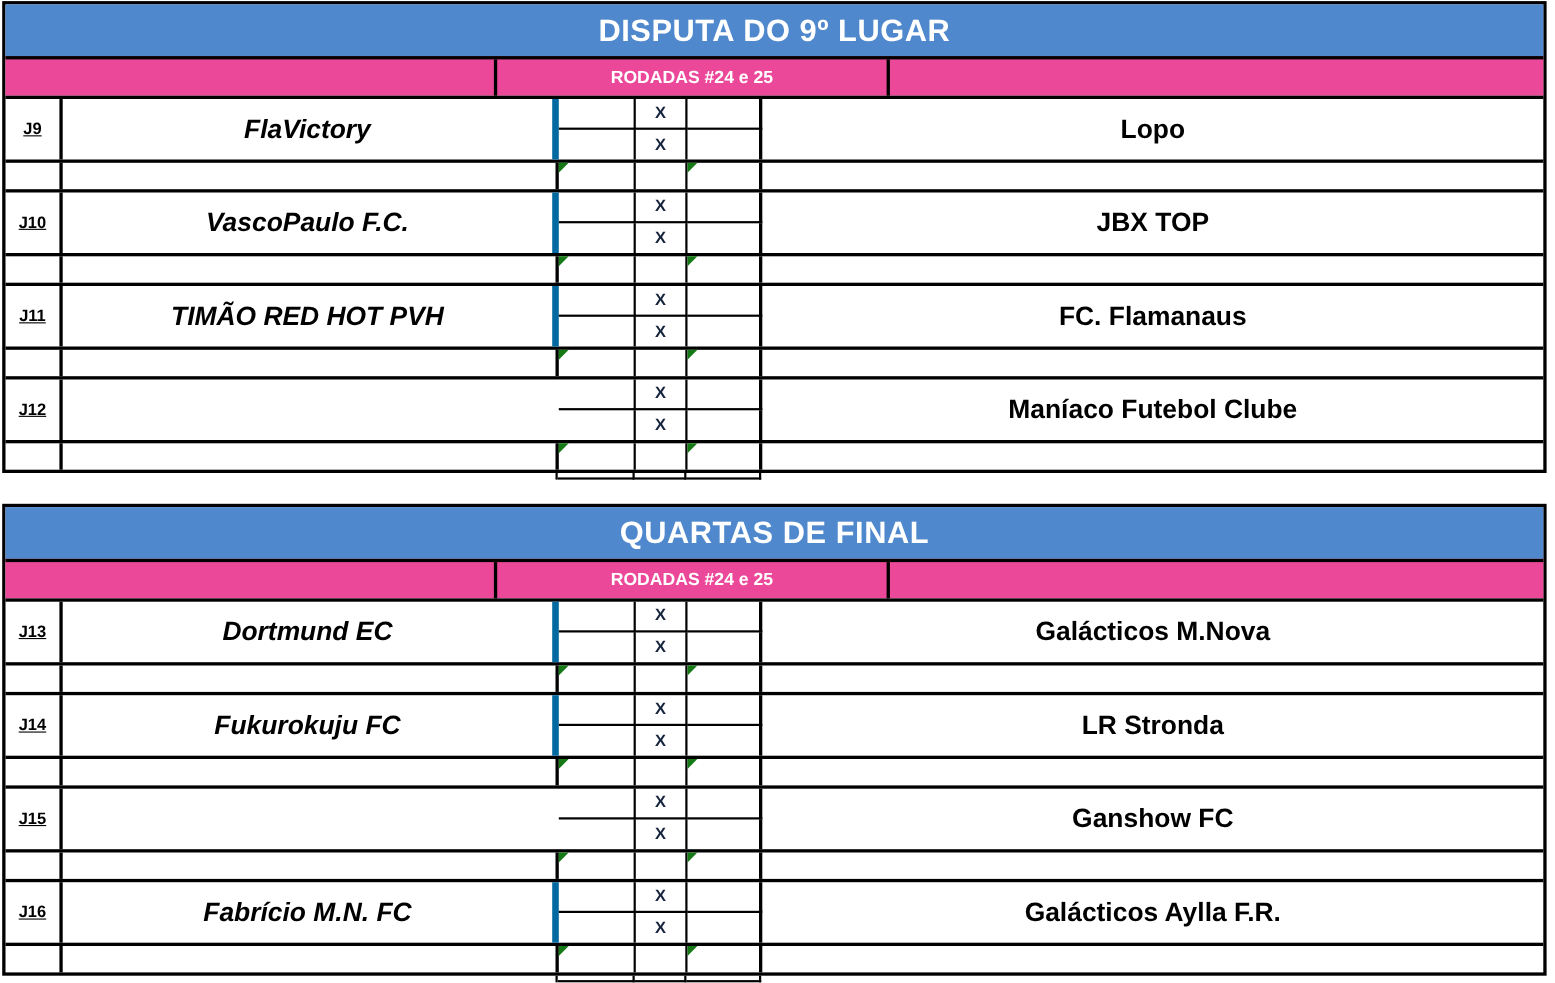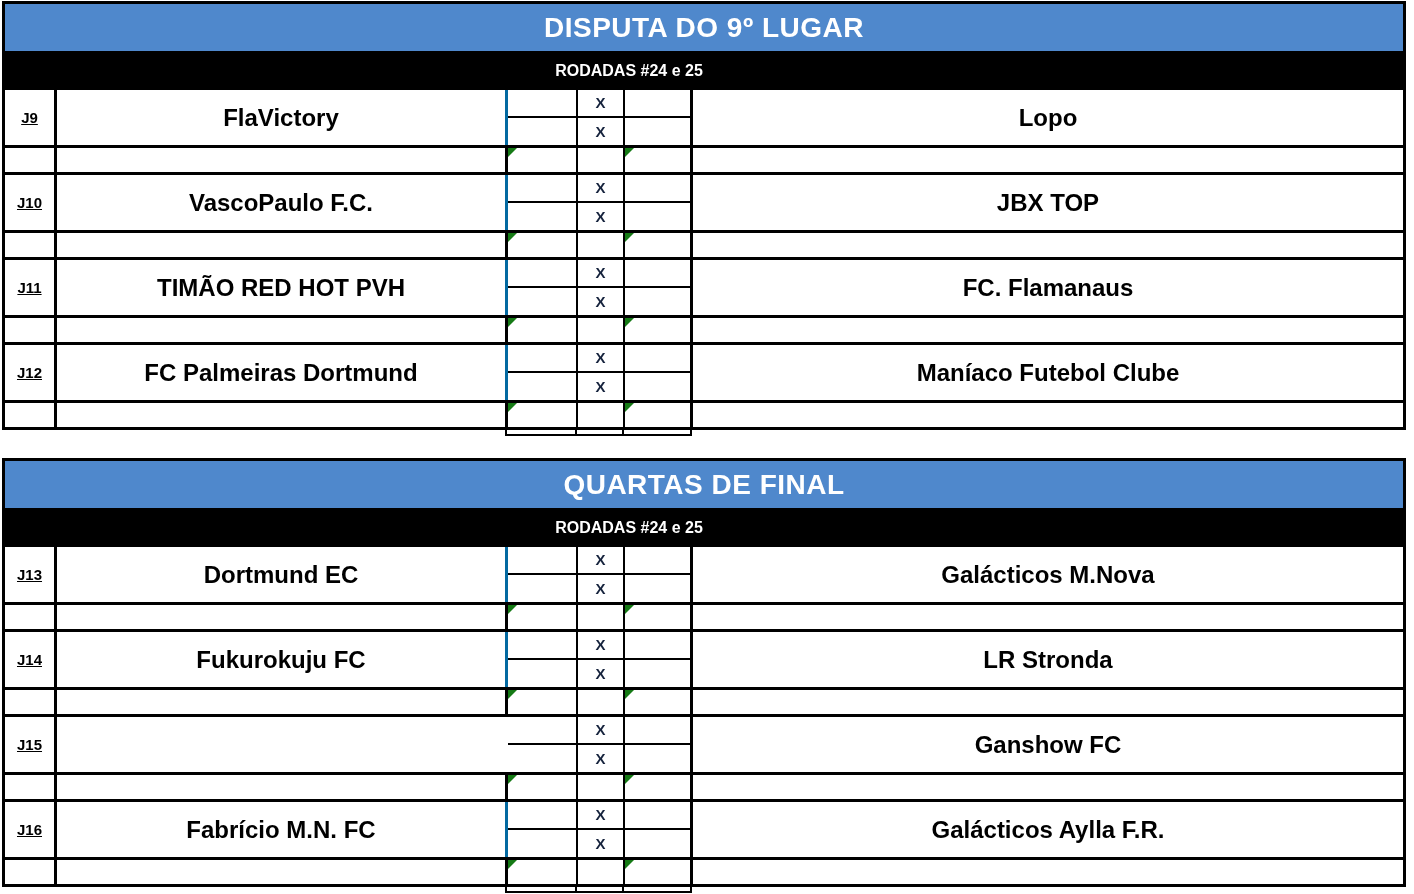--- a/index.html
+++ b/index.html
@@ -23,42 +23,42 @@
     background: #4f88cc;
     color: #fff;
     font-weight: 700;
     font-size: 28px;
     display: flex; align-items: center; justify-content: center;
     letter-spacing: 0.5px;
   }
   .sub-row {
     height: 36px;
     border-top: 3px solid #000;
-    background: #000000;
+    background: #ec4899;
     display: flex;
   }
   .sub-left  { width: 447px; border-right: 3px solid #000; }
   .sub-mid   {
     width: 357px; border-right: 3px solid #000;
     color: #fff; font-weight: 700; font-size: 16px;
     display: flex; align-items: center; justify-content: center;
   }
   .sub-right { flex: 1; }
 
   .mrow {
     display: grid;
     grid-template-columns: 52px 451px 70px 47px 68px 1fr;
     grid-template-rows: 1fr 1fr;
     height: 58px;
     border-top: 3px solid #000;
   }
   .c.id   { grid-area: 1 / 1 / 3 / 2; border-right: 3px solid #000;
             font-weight: 700; font-size: 15px;
             display: flex; align-items: center; justify-content: center; text-decoration: underline; }
-  .c.home { grid-area: 1 / 2 / 3 / 3; border-right: 3px solid #0369a1; }
+  .c.home { grid-area: 1 / 2 / 3 / 3; border-right: 6px solid #0369a1; font-style: italic; }
   .c.away { grid-area: 1 / 6 / 3 / 7; }
   .c.home, .c.away {
     font-weight: 700; font-size: 24px; color: #000;
     display: flex; align-items: center; justify-content: center;
     white-space: nowrap;
   }
   .sc { display: flex; align-items: center; justify-content: center; }
   .sc.r1 { grid-row: 1; border-bottom: 2px solid #000; }
   .sc.r2 { grid-row: 2; }
   .sc.c1 { grid-column: 3; border-right: 2px solid #000; }
@@ -174,21 +174,20 @@
           </div>
         <div class="sp spc2"></div>
         <div class="sp spc3">
             <span class="tri"></span>
           </div>
         <div class="sp spaway"></div>
       </div>
 
       <div class="mrow">
         <div class="c id">J12</div>
-        <div class="c home">FC Palmeiras Dortmund</div>
         <div class="sc r1 c1"></div>
         <div class="sc r1 c2 xc">X</div>
         <div class="sc r1 c3"></div>
         <div class="sc r2 c1"></div>
         <div class="sc r2 c2 xc">X</div>
         <div class="sc r2 c3"></div>
         <div class="c away">Maníaco Futebol Clube</div>
       </div>
       <div class="sprow">
         <div class="sp spid"></div>

